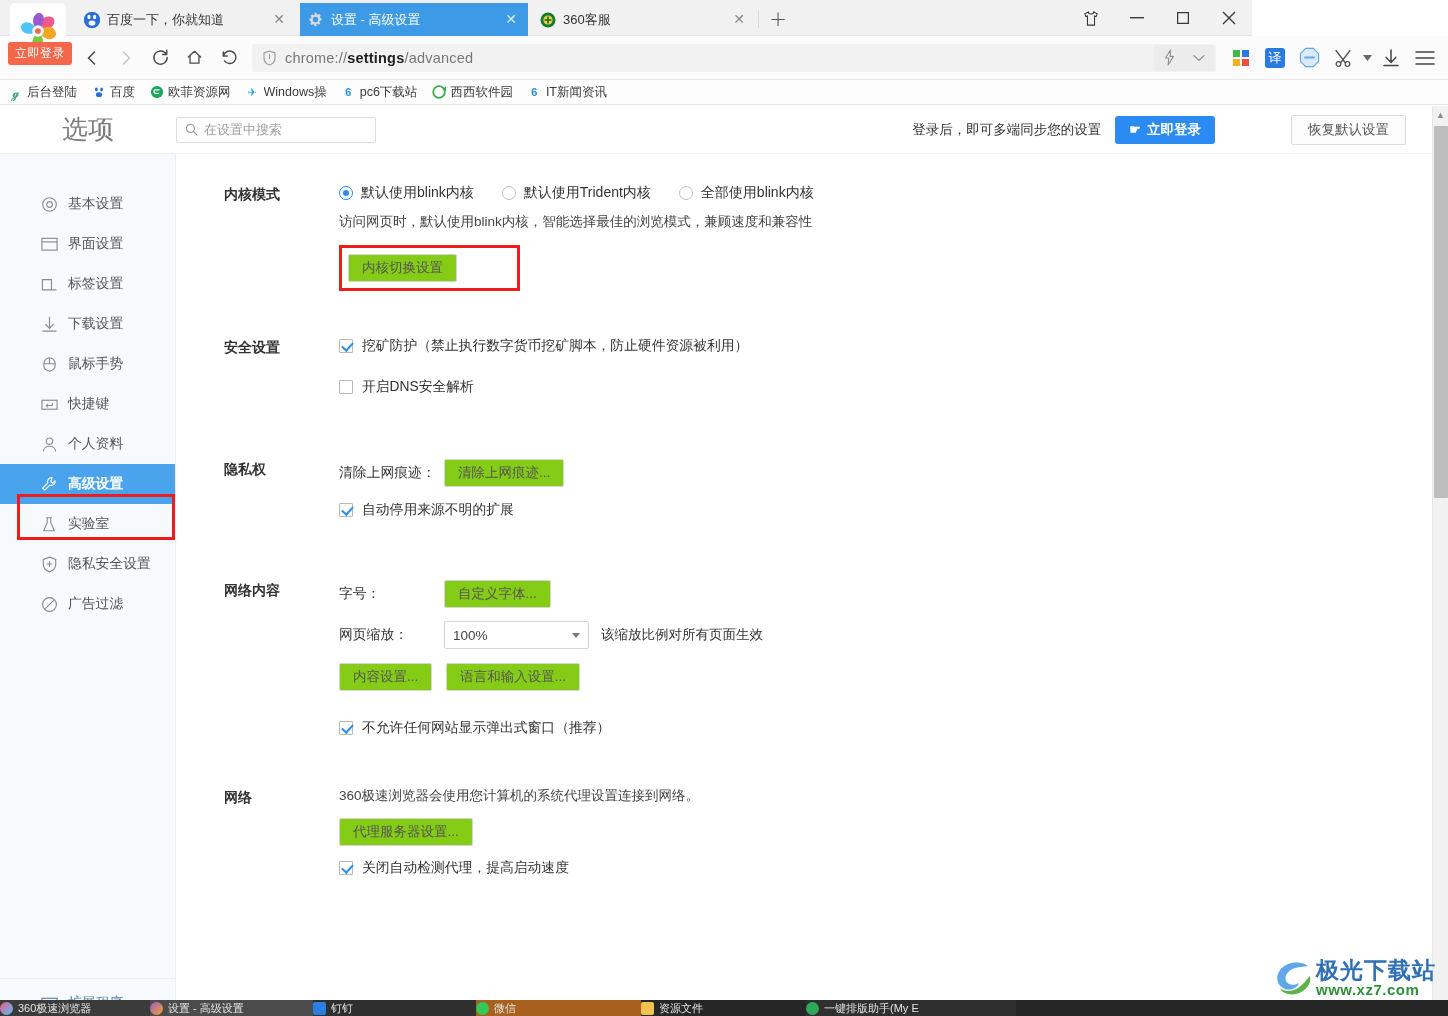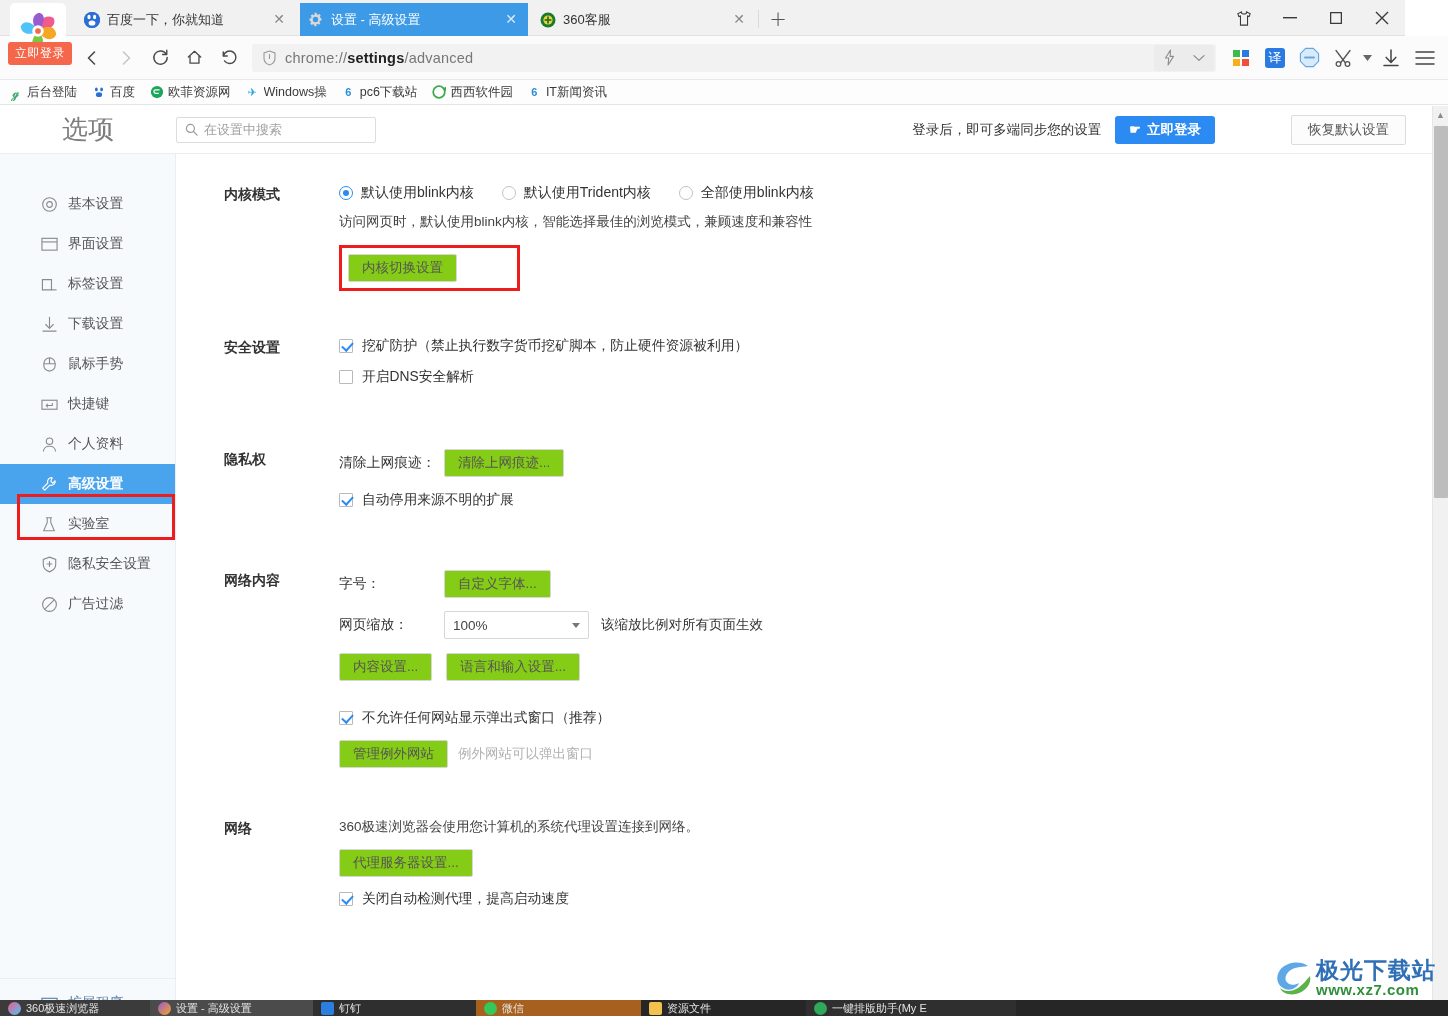--- a/index.html
+++ b/index.html
@@ -7,21 +7,21 @@
     width: 1448px; height: 1016px;
     overflow: hidden;
     font-family: "Liberation Sans", "DejaVu Sans", sans-serif;
     background: #ffffff;
     -webkit-font-smoothing: antialiased;
   }
   #app { position: relative; width: 1448px; height: 1016px; }
 
   
   .tabbar {
-    position: absolute; top: 0; left: 0; width: 1405px; height: 36px;
+    position: absolute; top: 0; left: 0; width: 1252px; height: 36px;
     background: #f1f1f1;
     border-bottom: 1px solid #e2e2e2;
   }
   .brand-logo {
     position: absolute; left: 10px; top: 3px; width: 56px; height: 56px;
     background: #ffffff; border-radius: 5px;
     display: flex; align-items: center; justify-content: center;
     z-index: 40;
   }
   .login-badge {
@@ -199,21 +199,21 @@
     background: #f1f1f1; border-left: 1px solid #e6e6e6;
   }
   .vscroll .arrow { height: 18px; display: flex; align-items: center; justify-content: center; color: #8a8a8a; font-size: 9px; }
   .vthumb { position: absolute; top: 20px; left: 1px; width: 14px; height: 372px; background: #bdbdbd; border-radius: 1px; }
 
   
   .taskbar {
     position: absolute; left: 0; bottom: 0; width: 1448px; height: 16px;
     background: #262626; display: flex; align-items: center; overflow: hidden;
   }
-  .tbitem { height: 16px; display: flex; align-items: center; padding-left: 8px; color: #e4e4e4; font-size: 11px; white-space: nowrap; overflow: hidden; }
+  .tbitem { height: 16px; display: flex; align-items: center; color: #e4e4e4; font-size: 11px; white-space: nowrap; overflow: hidden; }
   .tbitem .tbic { width: 13px; height: 13px; margin-right: 5px; flex: 0 0 13px; border-radius: 2px; }
   .tb-a { width: 150px; background: #3b3b3b; }
   .tb-b { width: 163px; background: #4b4b4b; }
   .tb-c { width: 163px; background: #2f2f2f; }
   .tb-d { width: 165px; background: #a8601f; }
   .tb-e { width: 165px; background: #262626; }
   .tb-f { width: 210px; background: #2f2f2f; }
 
   .watermark {
     position: absolute; right: 4px; bottom: 14px; width: 172px; height: 48px;
@@ -624,21 +624,21 @@
         </div>
       </div>
 
       <div class="row" style="margin-top:46px;">
         <div class="rowlabel">安全设置</div>
         <div class="rowbody">
           <label class="chkline">
             <span class="chk on"></span>
             <span>挖矿防护（禁止执行数字货币挖矿脚本，防止硬件资源被利用）</span>
           </label>
-          <label class="chkline" style="margin-top:13px;">
+          <label class="chkline" style="margin-top:23px;">
             <span class="chk"></span>
             <span>开启DNS安全解析</span>
           </label>
         </div>
       </div>
 
       <div class="row" style="margin-top:63px;">
         <div class="rowlabel">隐私权</div>
         <div class="rowbody">
           <div class="fieldline">
@@ -668,24 +668,20 @@
             <span class="hintspan">该缩放比例对所有页面生效</span>
           </div>
           <div class="fieldline" style="margin-top:14px; gap:14px;">
             <button class="btn">内容设置...</button>
             <button class="btn">语言和输入设置...</button>
           </div>
           <label class="chkline" style="margin-top:28px;">
             <span class="chk on"></span>
             <span>不允许任何网站显示弹出式窗口（推荐）</span>
           </label>
-          <div class="fieldline" style="margin-top:13px;">
-            <button class="btn">管理例外网站</button>
-            <span class="ghosttext">例外网站可以弹出窗口</span>
-          </div>
         </div>
       </div>
 
       <div class="row" style="margin-top:50px;">
         <div class="rowlabel">网络</div>
         <div class="rowbody">
           <div class="desc" style="margin-top:0">360极速浏览器会使用您计算机的系统代理设置连接到网络。</div>
           <div style="margin-top:13px;">
             <button class="btn">代理服务器设置...</button>
           </div>

